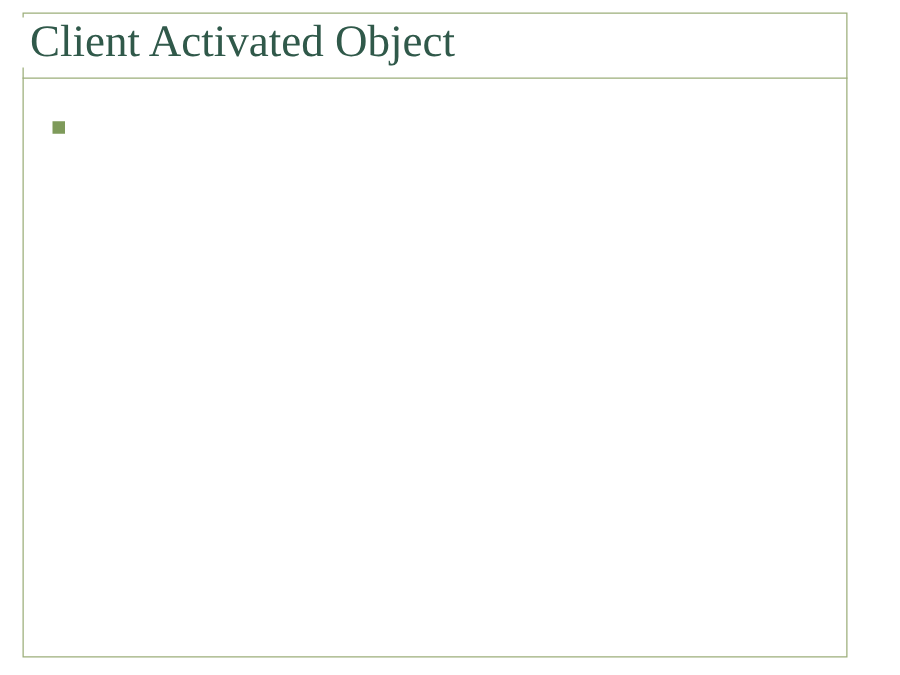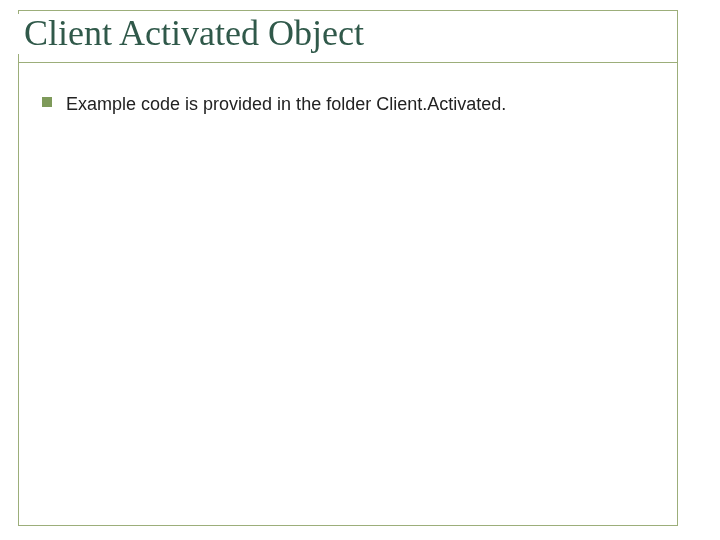--- a/index.html
+++ b/index.html
@@ -81,16 +81,15 @@
 
   <div class="title-wrap">
     <div class="title">Client Activated Object</div>
   </div>
 
   <div class="title-underline"></div>
 
   <div class="body">
     <div class="bullet-row">
       <span class="bullet-square"></span>
-      <span class="bullet-text">Example code is provided in the folder Client.Activated.</span>
     </div>
   </div>
 </div>
 
 </body></html>

